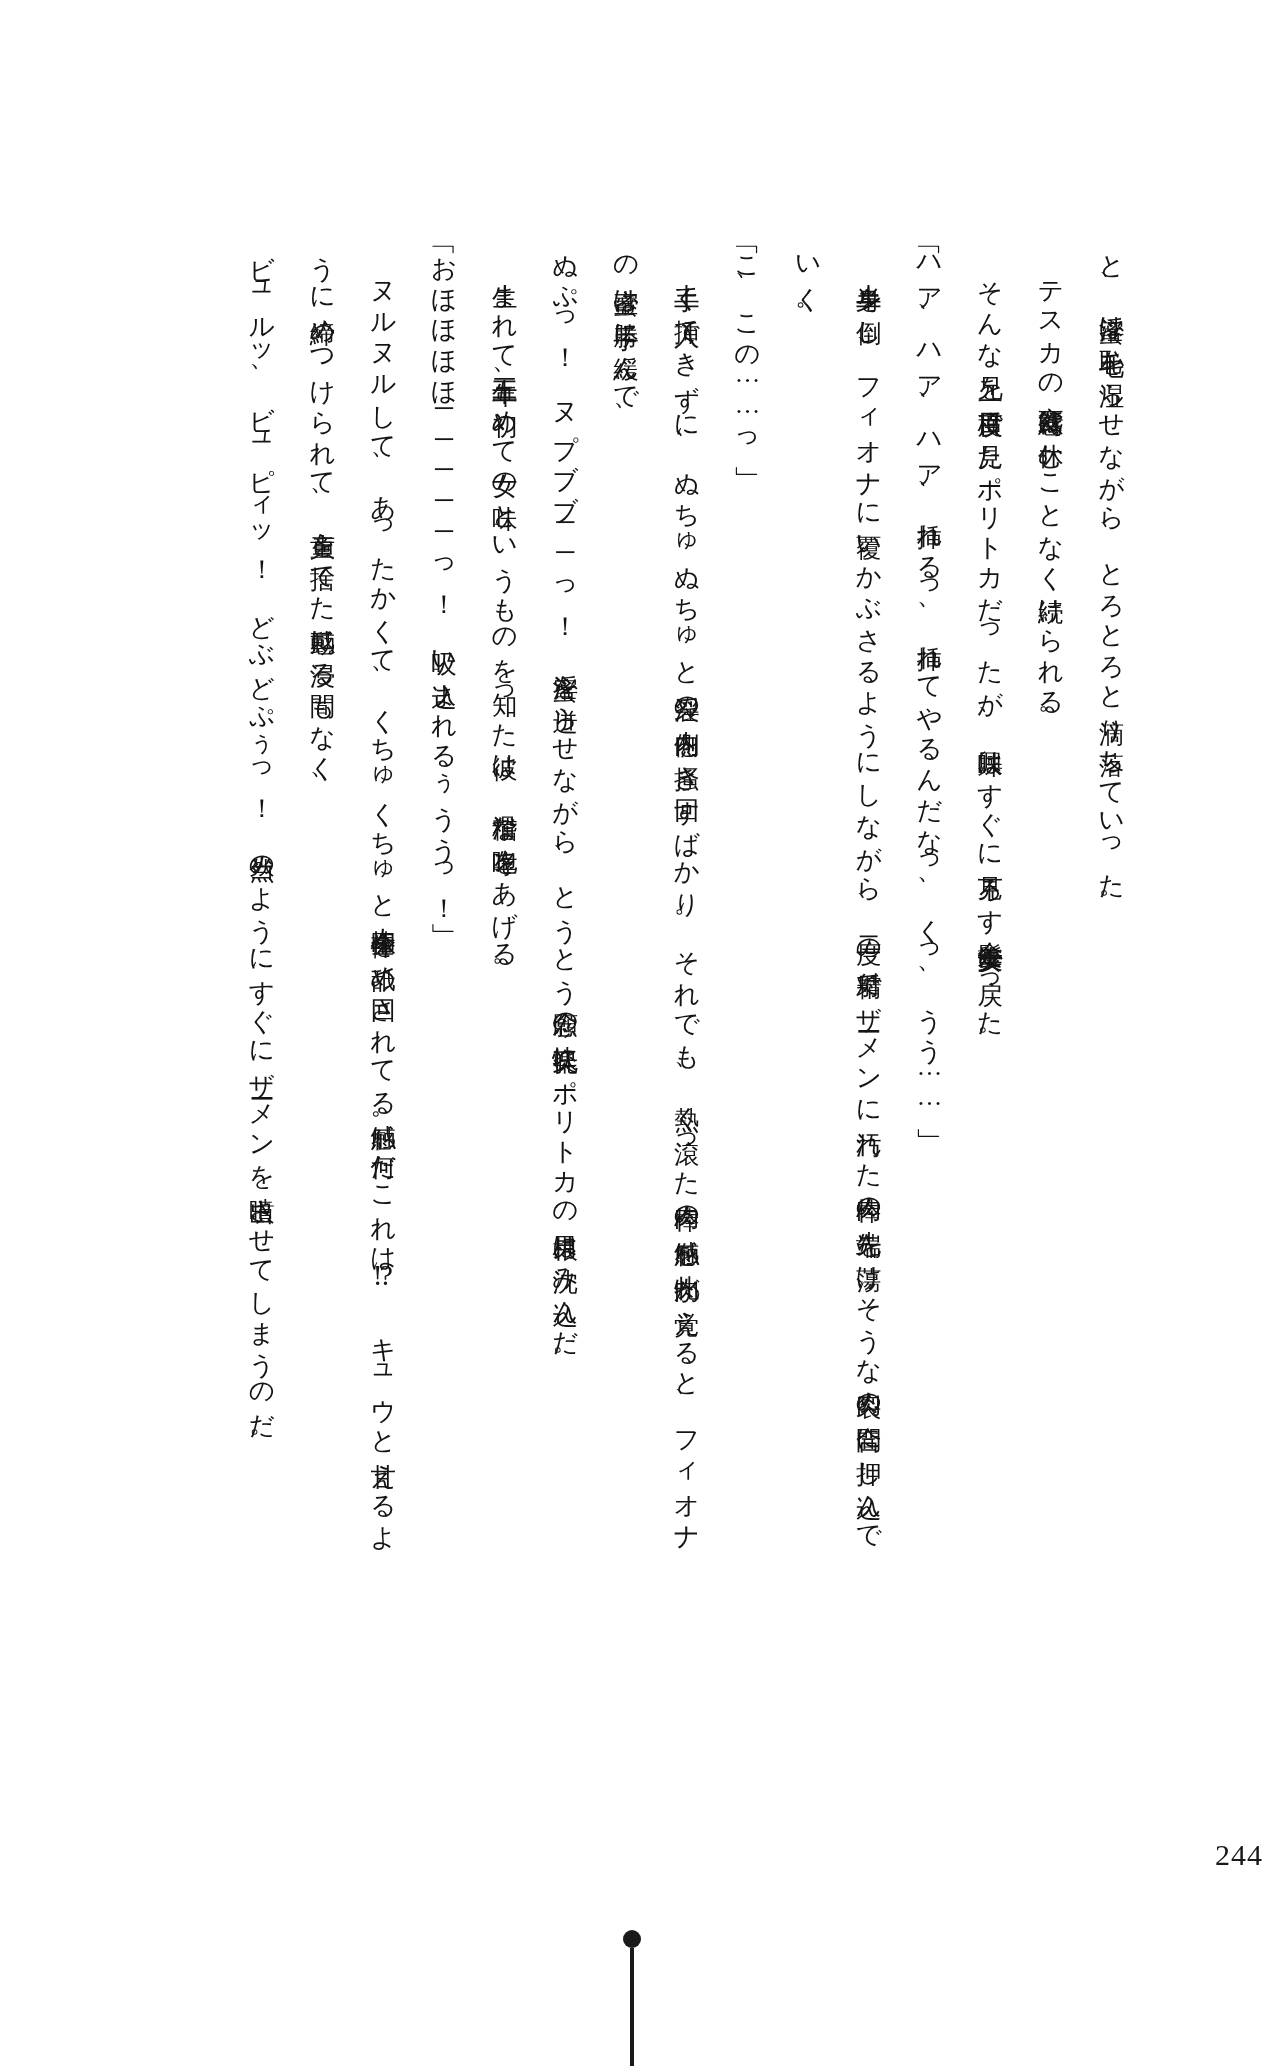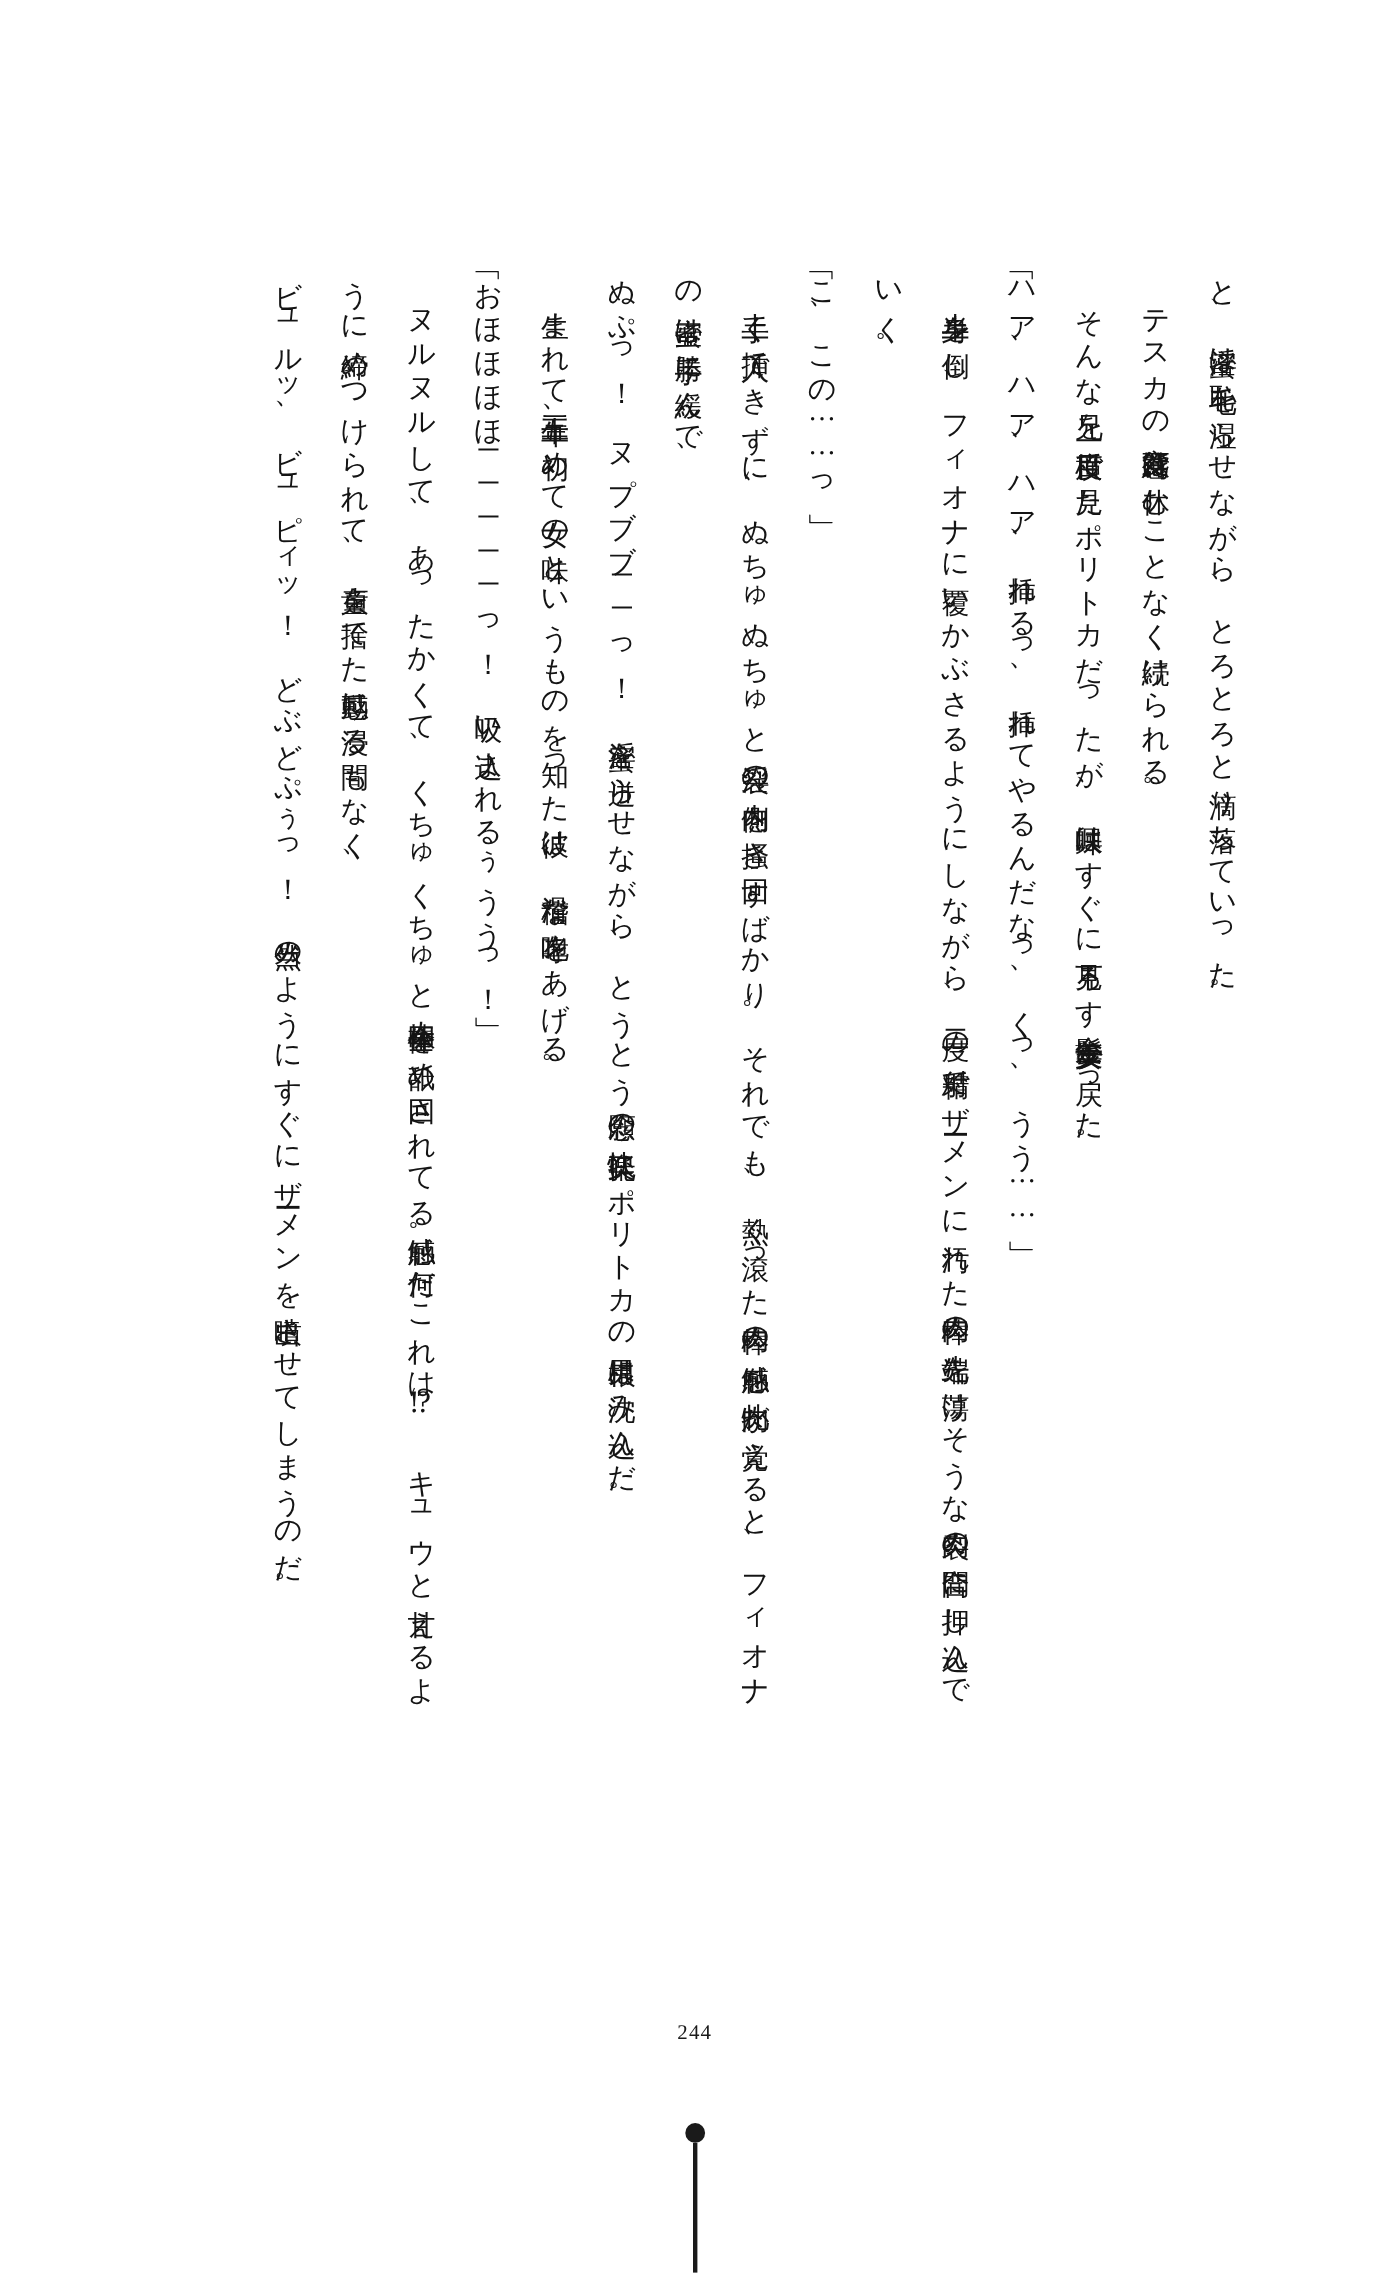--- a/index.html
+++ b/index.html
@@ -44,22 +44,22 @@
     text-indent: 0;
   }
   .vtext p.ind {
     text-indent: 1em;
   }
   .page-number {
     position: absolute;
     left: 0;
     right: 0;
     top: 1838px;
-    text-align: center;
-    font-size: 19px;
+    text-align: right;
+    font-size: 30px;
     letter-spacing: 1px;
     color: #1a1a1a;
     font-family: "Liberation Serif", "DejaVu Serif", serif;
   }
   .spine-mark {
     position: absolute;
     left: 50%;
     top: 1930px;
     transform: translateX(-50%);
     width: 18px;

